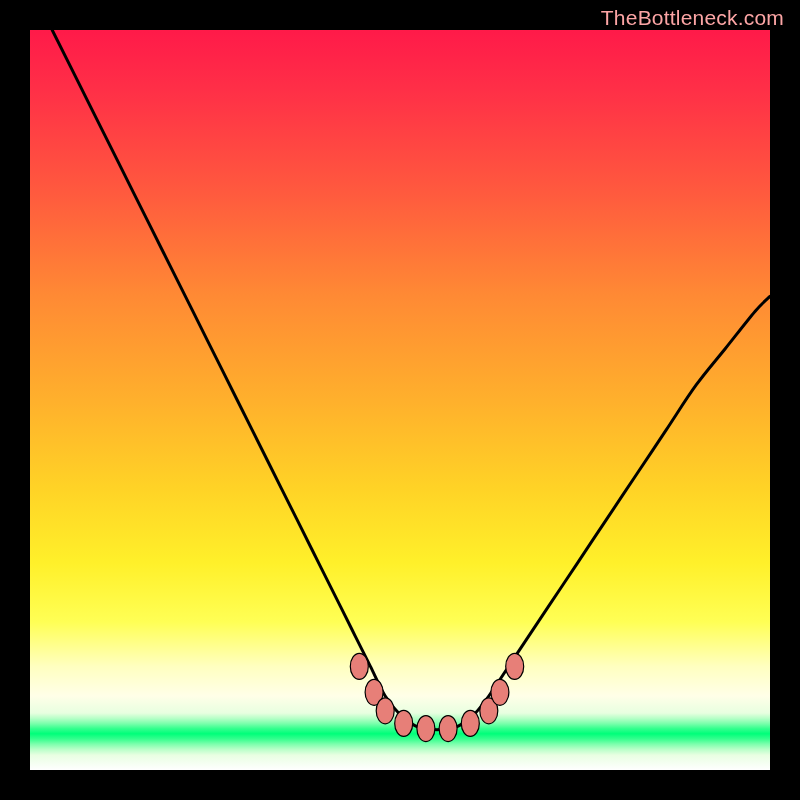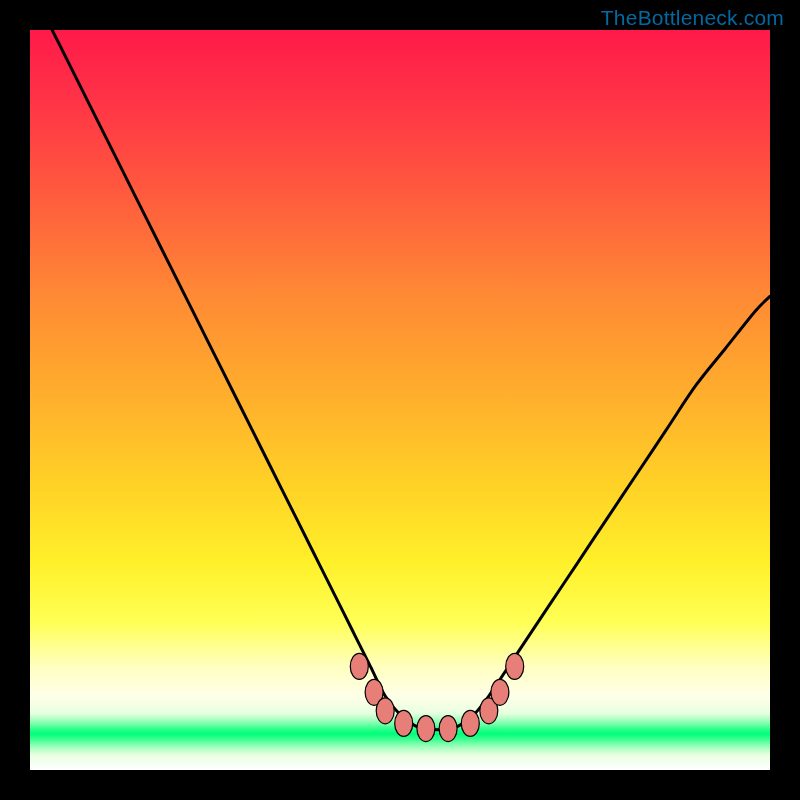--- a/index.html
+++ b/index.html
@@ -47,21 +47,21 @@
       #7dffad 96.5%,
       #b8ffc8 97.2%,
       #e9ffe2 98.0%,
       #ffffff 100%
     );
   }
   .watermark {
     position: absolute;
     top: 6px;
     right: 16px;
-    color: #0369a1;
+    color: #fca5a5;
     font-size: 21px;
     font-weight: 500;
     letter-spacing: 0.2px;
   }
   svg.curve {
     position: absolute;
     left: 0;
     top: 0;
     width: 740px;
     height: 740px;

